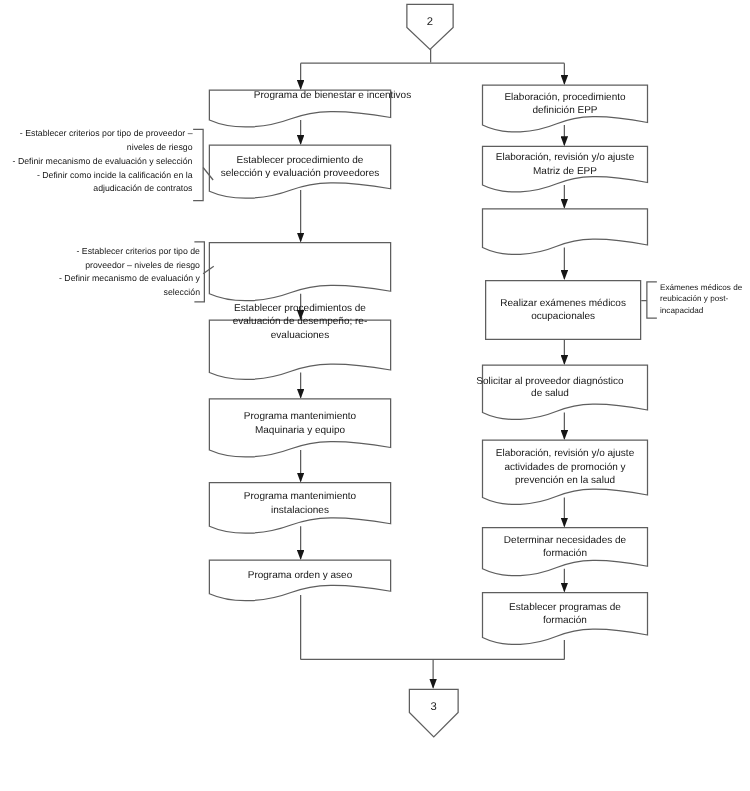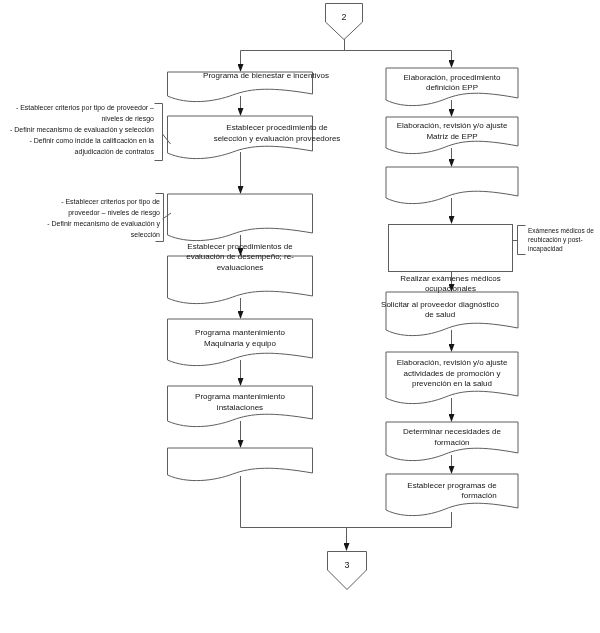--- a/index.html
+++ b/index.html
@@ -89,44 +89,45 @@
       <path d="M162.5,219 L171,213"></path>
       <path d="M525.5,225.5 H517.5 V254.5 H525.5"></path>
       <path d="M513,240.5 H517.5"></path>
     </g>
   </svg>
 
   <div class="pl" style="left:325px;top:9px;width:38px;height:16px;">2</div>
   <div class="pl" style="left:327px;top:557px;width:40px;height:16px;">3</div>
 
   <div class="nlabel" style="left:169px;top:65px;width:162px;height:22px;margin-left:16px;">Programa de bienestar e incentivos</div>
-  <div class="nlabel" style="left:169px;top:117px;width:142px;height:33px;margin-left:37px;">Establecer procedimiento de
+  <div class="nlabel" style="left:169px;top:117px;width:142px;height:33px;">Establecer procedimiento de
 selección y evaluación proveedores</div>
   <div class="nlabel" style="left:169px;top:195px;width:142px;height:37px;margin-top:44px;">Establecer procedimientos de
 evaluación de desempeño; re-
 evaluaciones</div>
   <div class="nlabel" style="left:169px;top:320px;width:142px;height:37px;">Programa mantenimiento
 Maquinaria y equipo</div>
   <div class="nlabel" style="left:169px;top:387px;width:142px;height:31px;">Programa mantenimiento
 instalaciones</div>
+  <div class="nlabel" style="left:169px;top:449px;width:142px;height:23px;">Programa orden y aseo</div>
 
   <div class="nlabel" style="left:388px;top:69px;width:128px;height:28px;">Elaboración, procedimiento
 definición EPP</div>
   <div class="nlabel" style="left:388px;top:118px;width:128px;height:27px;">Elaboración, revisión y/o ajuste
 Matriz de EPP</div>
-  <div class="nlabel" style="left:390px;top:224px;width:121px;height:48px;margin-top:36px;">Realizar exámenes médicos
+  <div class="nlabel" style="left:390px;top:224px;width:121px;height:48px;">Realizar exámenes médicos
 ocupacionales</div>
   <div class="nlabel" style="left:388px;top:293px;width:104px;height:34px;">Solicitar al proveedor diagnóstico
 de salud</div>
   <div class="nlabel" style="left:388px;top:353px;width:128px;height:42px;">Elaboración, revisión y/o ajuste
 actividades de promoción y
 prevención en la salud</div>
   <div class="nlabel" style="left:388px;top:423px;width:128px;height:29px;">Determinar necesidades de
 formación</div>
-  <div class="nlabel" style="left:388px;top:475px;width:128px;height:32px;text-align:right;">Establecer programas de
+  <div class="nlabel" style="left:388px;top:475px;width:128px;height:32px;">Establecer programas de
 formación</div>
 
   <div class="ann ann-r" style="left:2px;top:102px;width:152px;">- Establecer criterios por tipo de proveedor –
 niveles de riesgo
 - Definir mecanismo de evaluación y selección
 - Definir como incide la calificación en la
 adjudicación de contratos</div>
   <div class="ann ann-r" style="left:38px;top:196px;width:122px;">- Establecer criterios por tipo de
 proveedor – niveles de riesgo
 - Definir mecanismo de evaluación y

